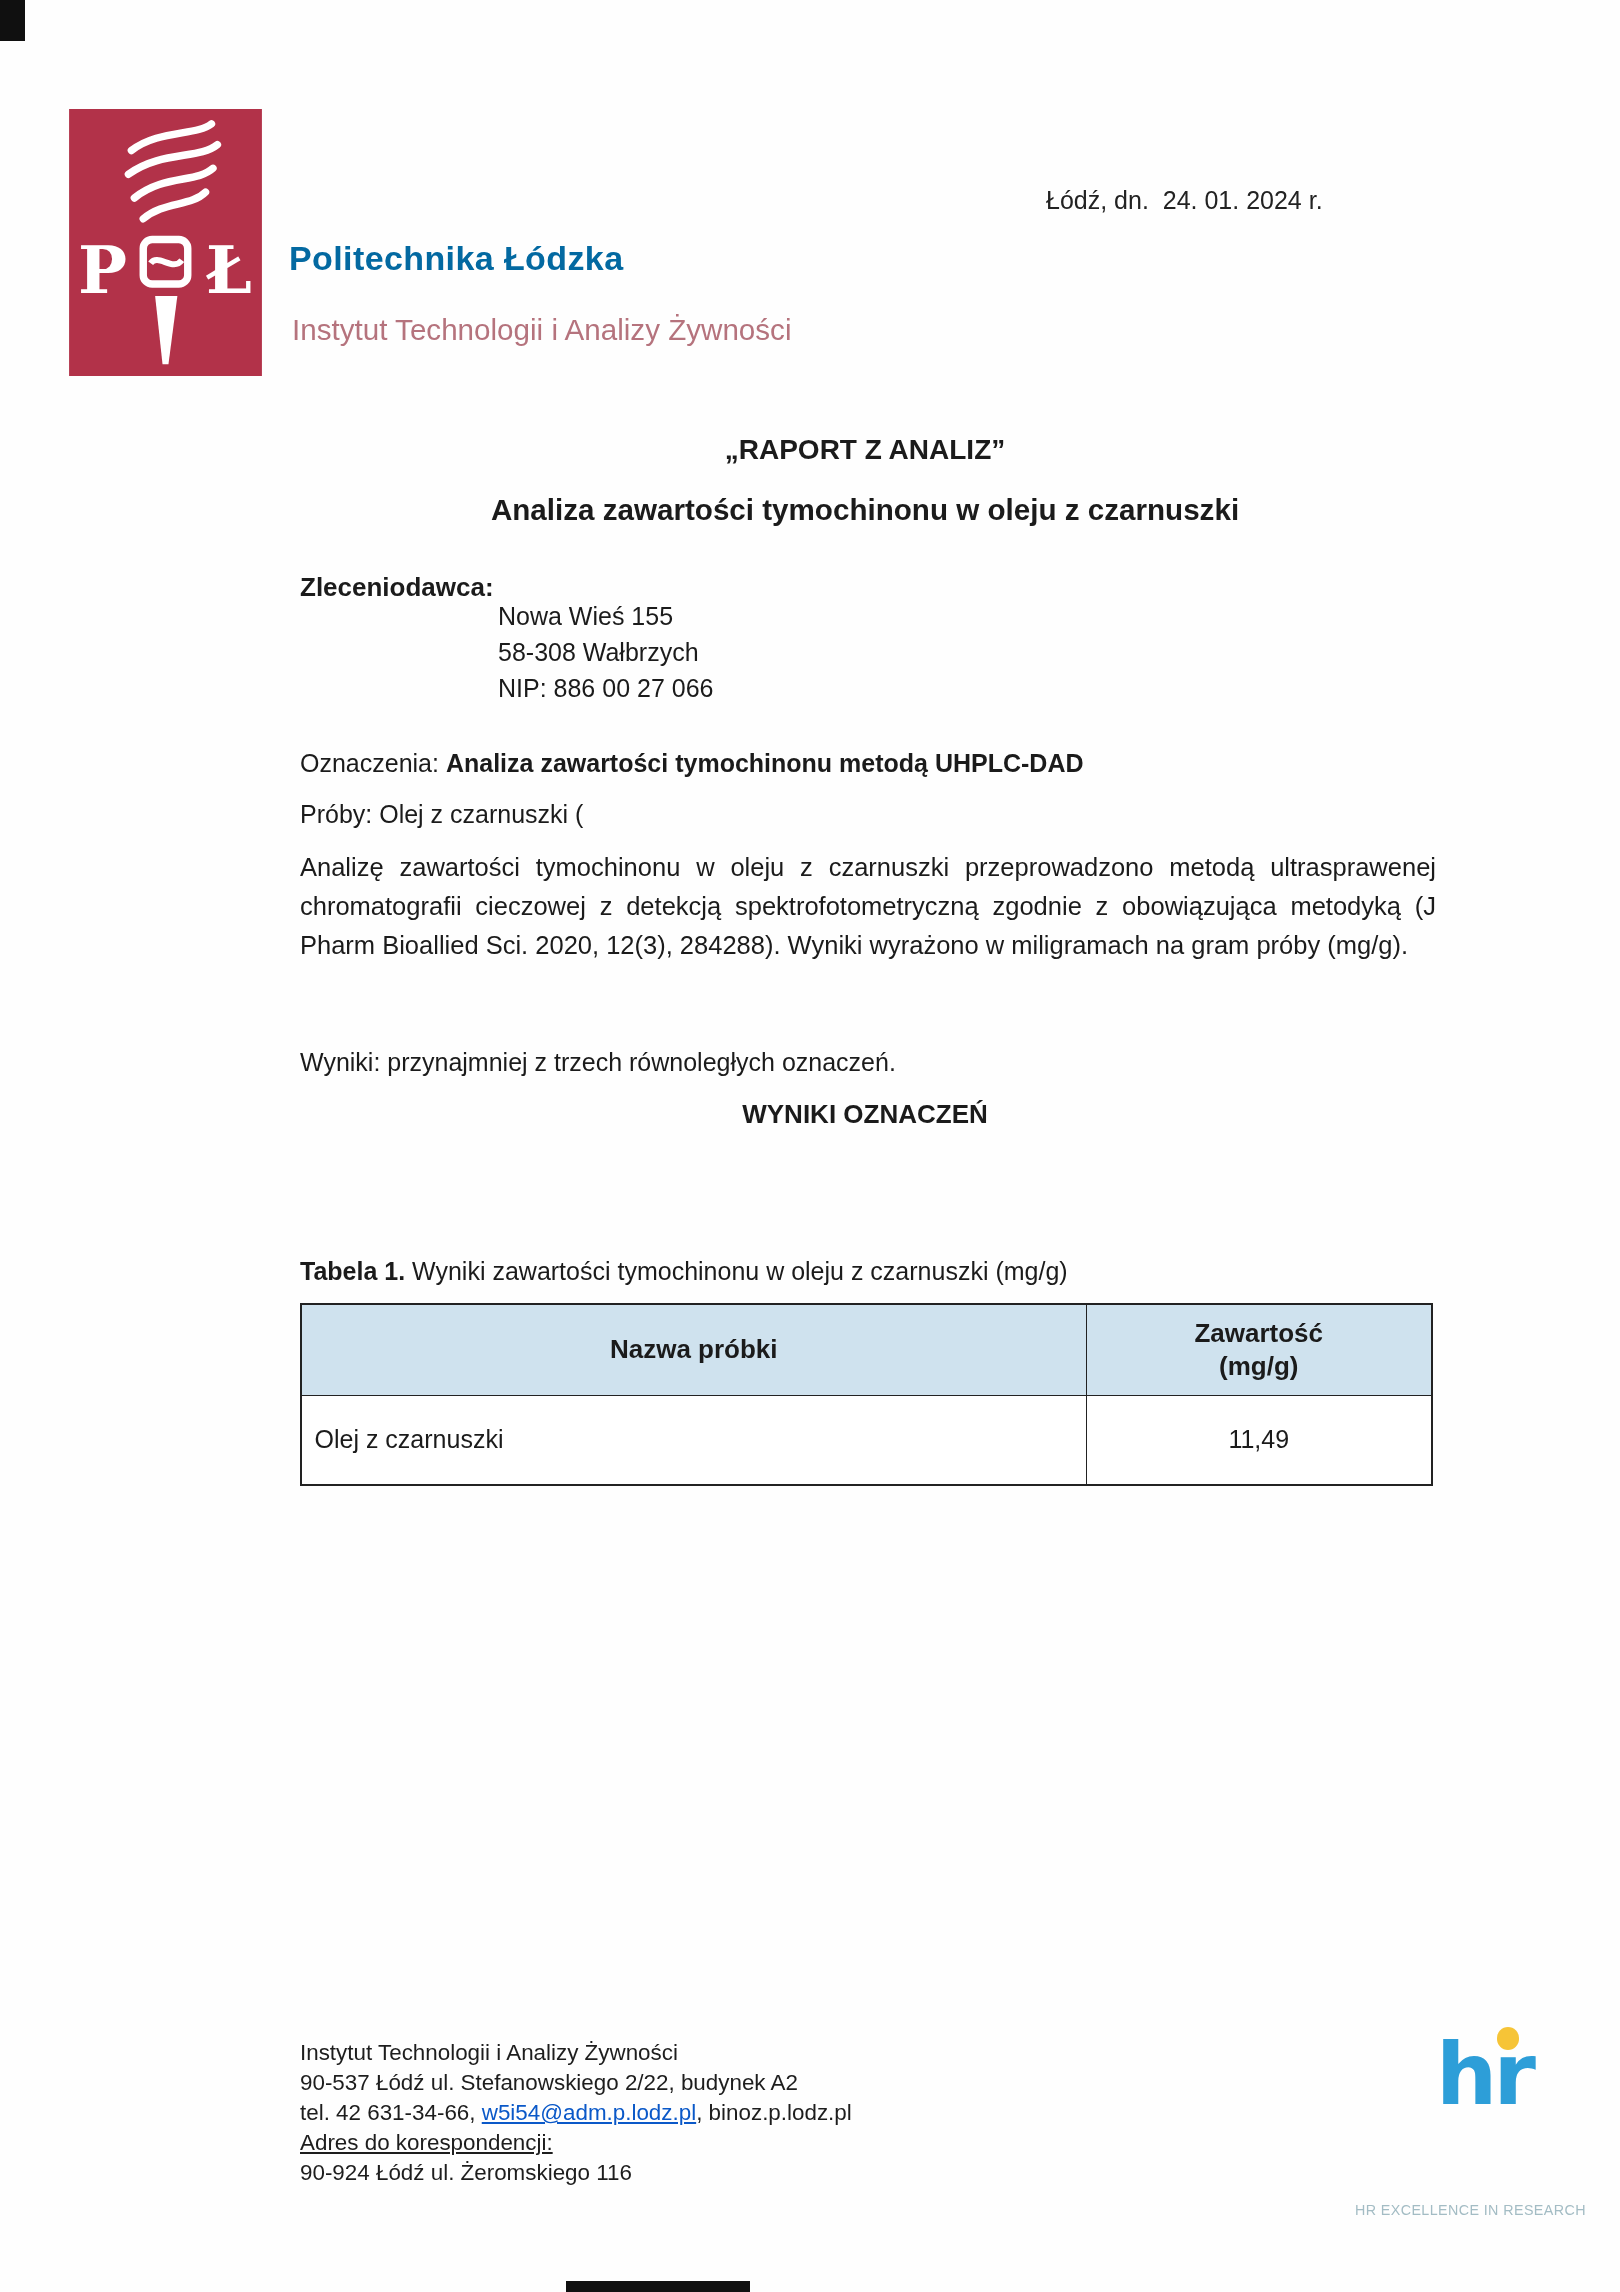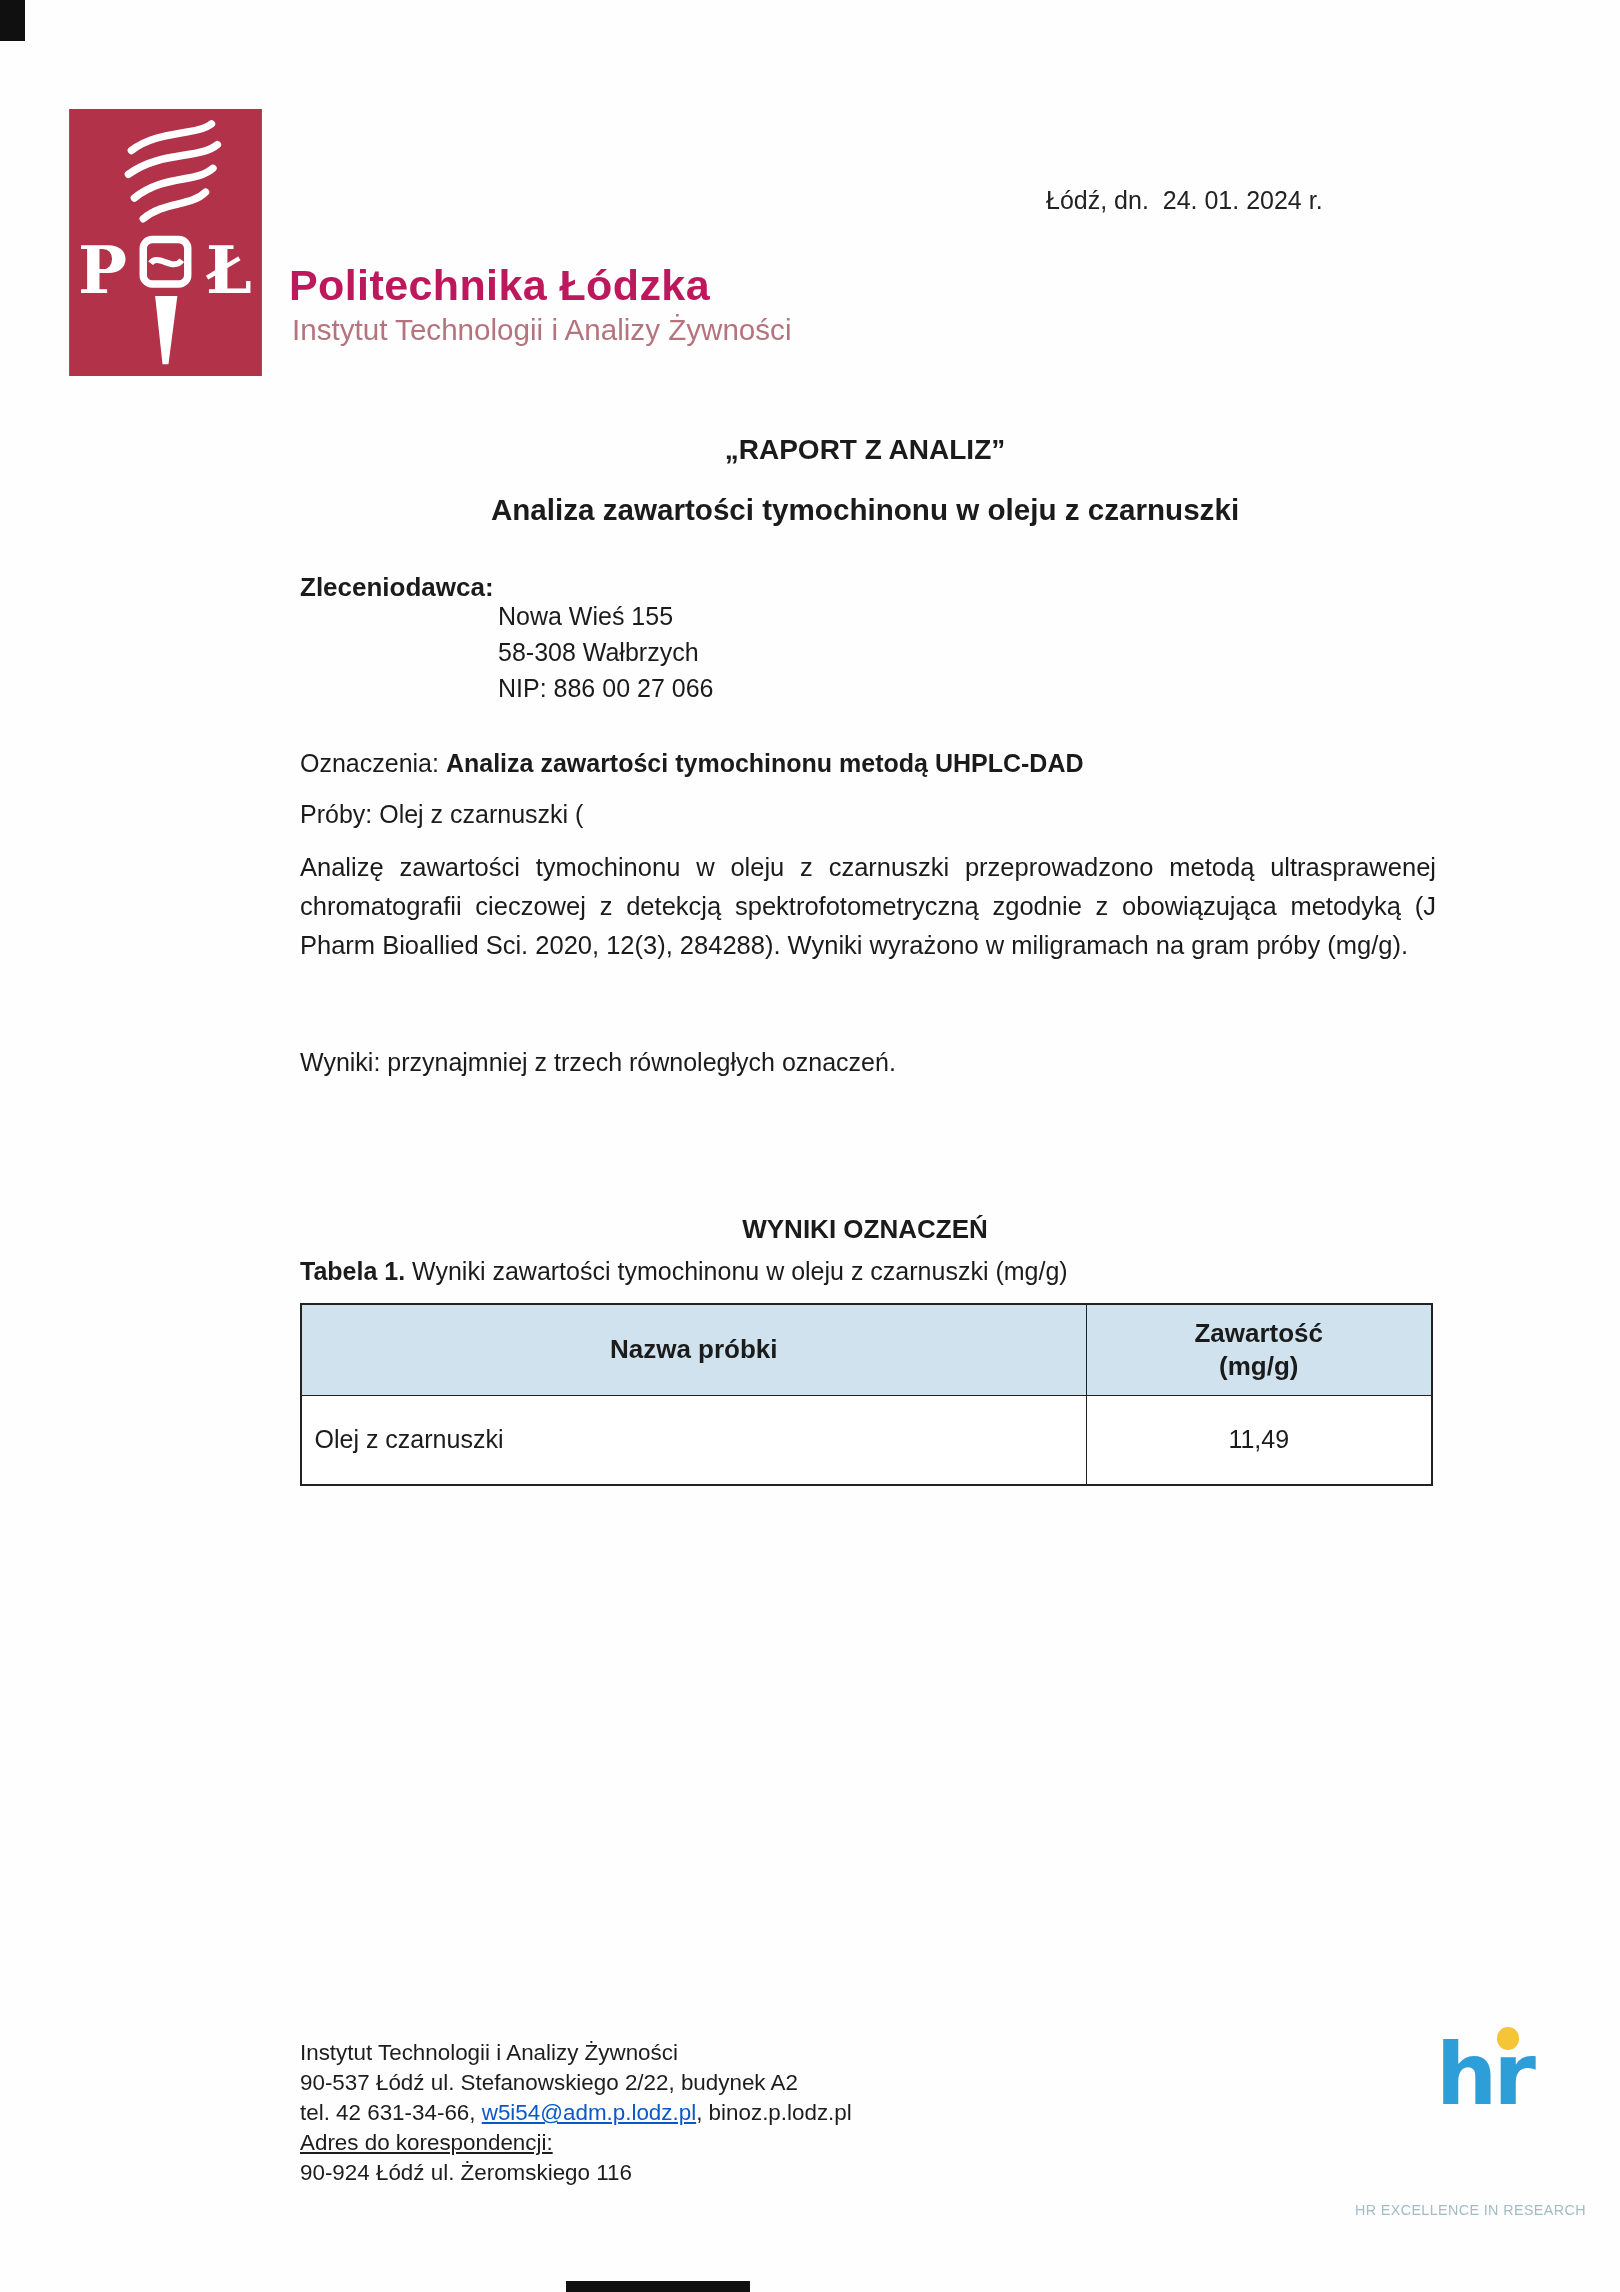--- a/index.html
+++ b/index.html
@@ -24,22 +24,22 @@
   
   .date {
     position: absolute; left: 1046px; top: 186px;
     font-size: 25px; white-space: pre; color: #222;
   }
   .logo {
     position: absolute; left: 69px; top: 109px;
     width: 193px; height: 267px;
   }
   .org-name {
-    position: absolute; left: 289px; top: 261px;
-    font-size: 43px; font-weight: bold; color: #be185d; letter-spacing: 0.4px;
+    position: absolute; left: 289px; top: 239px;
+    font-size: 34px; font-weight: bold; color: #0369a1; letter-spacing: 0.4px;
   }
   .org-subtitle {
     position: absolute; left: 292px; top: 313px;
     font-size: 29.6px; color: #b5737d;
   }
 
   
   .doc-title {
     position: absolute; left: 300px; top: 434px; width: 1130px;
     text-align: center; font-weight: bold; font-size: 28px;
@@ -63,21 +63,21 @@
   .oznaczenia { position: absolute; left: 300px; top: 749px; font-size: 25px; }
   .oznaczenia b { font-weight: bold; }
   .proby { position: absolute; left: 300px; top: 800px; font-size: 25px; }
   .paragraph {
     position: absolute; left: 300px; top: 848px; width: 1136px;
     font-size: 25.5px; line-height: 39px; text-align: justify;
   }
   .wyniki-note { position: absolute; left: 300px; top: 1032px; font-size: 25px; margin-top: 16px; }
 
   .section-title {
-    position: absolute; left: 300px; top: 1214px; width: 1130px;
+    position: absolute; left: 300px; top: 1099px; width: 1130px;
     text-align: center; font-weight: bold; font-size: 26px;
   }
 
   .table-caption { position: absolute; left: 300px; top: 1257px; font-size: 25px; }
   .table-caption b { font-weight: bold; }
 
   
   .results-table {
     position: absolute; left: 300px; top: 1303px; width: 1131px;
     border-collapse: collapse; table-layout: fixed;

